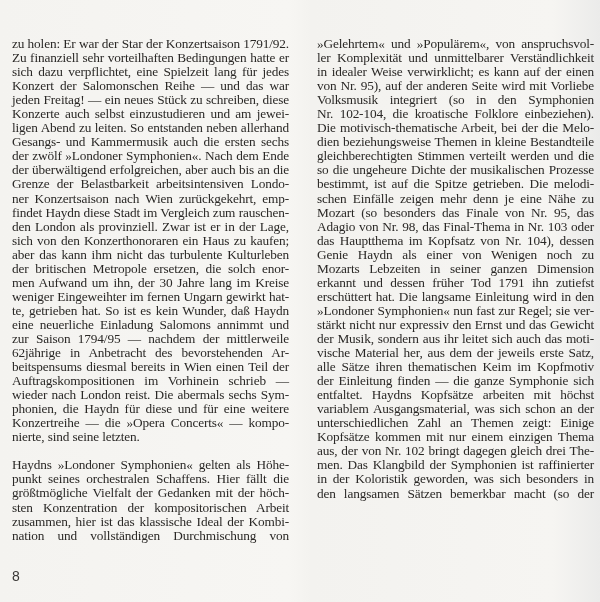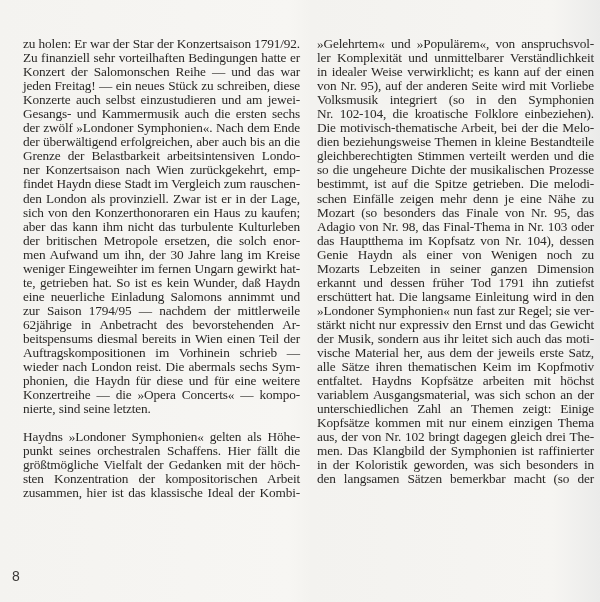--- a/index.html
+++ b/index.html
@@ -7,21 +7,21 @@
     width:600px; height:602px; overflow:hidden; position:relative;
     background: linear-gradient(to right, #f4f3f0 0%, #f7f6f3 48%, #f3f2ef 52%, #f6f5f2 92%, #ebebea 100%);
     font-family: "Liberation Serif", "DejaVu Serif", serif;
     color:#2a2826;
   }
   .col {
     position:absolute; top:37px; width:277px;
     font-size:13.3px; line-height:14.05px;
     letter-spacing:-0.15px;
   }
-  .col.left { left:23px; }
+  .col.left { left:12px; }
   .col.right { left:317px; }
   .line {
     display:block; white-space:nowrap;
     text-align:justify; text-align-last:justify;
     height:14.05px;
   }
   .line.last { text-align-last:left; }
   .gap { display:block; height:14px; }
   .page-num {
     position:absolute; left:12px; top:568px;
@@ -29,23 +29,25 @@
     font-size:14px; color:#3a3836;
   }
 </style>
 </head>
 <body>
 
 <div class="col left">
   <div id="lp0">
       <span class="line">zu holen: Er war der Star der Konzertsaison 1791/92.</span>
       <span class="line">Zu finanziell sehr vorteilhaften Bedingungen hatte er</span>
+      <span class="line">sich dazu verpflichtet, eine Spielzeit lang für jedes</span>
       <span class="line">Konzert der Salomonschen Reihe — und das war</span>
       <span class="line">jeden Freitag! — ein neues Stück zu schreiben, diese</span>
       <span class="line">Konzerte auch selbst einzustudieren und am jewei-</span>
+      <span class="line">ligen Abend zu leiten. So entstanden neben allerhand</span>
       <span class="line">Gesangs- und Kammermusik auch die ersten sechs</span>
       <span class="line">der zwölf »Londoner Symphonien«. Nach dem Ende</span>
       <span class="line">der überwältigend erfolgreichen, aber auch bis an die</span>
       <span class="line">Grenze der Belastbarkeit arbeitsintensiven Londo-</span>
       <span class="line">ner Konzertsaison nach Wien zurückgekehrt, emp-</span>
       <span class="line">findet Haydn diese Stadt im Vergleich zum rauschen-</span>
       <span class="line">den London als provinziell. Zwar ist er in der Lage,</span>
       <span class="line">sich von den Konzerthonoraren ein Haus zu kaufen;</span>
       <span class="line">aber das kann ihm nicht das turbulente Kulturleben</span>
       <span class="line">der britischen Metropole ersetzen, die solch enor-</span>
@@ -62,20 +64,21 @@
       <span class="line">Konzertreihe — die »Opera Concerts« — kompo-</span>
       <span class="line last">nierte, sind seine letzten.</span>
     </div>
   <span class="gap"></span>
   <div id="lp1">
       <span class="line">Haydns »Londoner Symphonien« gelten als Höhe-</span>
       <span class="line">punkt seines orchestralen Schaffens. Hier fällt die</span>
       <span class="line">größtmögliche Vielfalt der Gedanken mit der höch-</span>
       <span class="line">sten Konzentration der kompositorischen Arbeit</span>
       <span class="line">zusammen, hier ist das klassische Ideal der Kombi-</span>
+      <span class="line">nation und vollständigen Durchmischung von</span>
     </div>
 </div>
 
 <div class="col right">
   <div id="rp0">
       <span class="line">»Gelehrtem« und »Populärem«, von anspruchsvol-</span>
       <span class="line">ler Komplexität und unmittelbarer Verständlichkeit</span>
       <span class="line">in idealer Weise verwirklicht; es kann auf der einen</span>
       <span class="line">von Nr. 95), auf der anderen Seite wird mit Vorliebe</span>
       <span class="line">Volksmusik integriert (so in den Symphonien</span>
@@ -91,20 +94,21 @@
       <span class="line">das Hauptthema im Kopfsatz von Nr. 104), dessen</span>
       <span class="line">Genie Haydn als einer von Wenigen noch zu</span>
       <span class="line">Mozarts Lebzeiten in seiner ganzen Dimension</span>
       <span class="line">erkannt und dessen früher Tod 1791 ihn zutiefst</span>
       <span class="line">erschüttert hat. Die langsame Einleitung wird in den</span>
       <span class="line">»Londoner Symphonien« nun fast zur Regel; sie ver-</span>
       <span class="line">stärkt nicht nur expressiv den Ernst und das Gewicht</span>
       <span class="line">der Musik, sondern aus ihr leitet sich auch das moti-</span>
       <span class="line">vische Material her, aus dem der jeweils erste Satz,</span>
       <span class="line">alle Sätze ihren thematischen Keim im Kopfmotiv</span>
+      <span class="line">der Einleitung finden — die ganze Symphonie sich</span>
       <span class="line">entfaltet. Haydns Kopfsätze arbeiten mit höchst</span>
       <span class="line">variablem Ausgangsmaterial, was sich schon an der</span>
       <span class="line">unterschiedlichen Zahl an Themen zeigt: Einige</span>
       <span class="line">Kopfsätze kommen mit nur einem einzigen Thema</span>
       <span class="line">aus, der von Nr. 102 bringt dagegen gleich drei The-</span>
       <span class="line">men. Das Klangbild der Symphonien ist raffinierter</span>
       <span class="line">in der Koloristik geworden, was sich besonders in</span>
       <span class="line">den langsamen Sätzen bemerkbar macht (so der</span>
     </div>
 </div>

